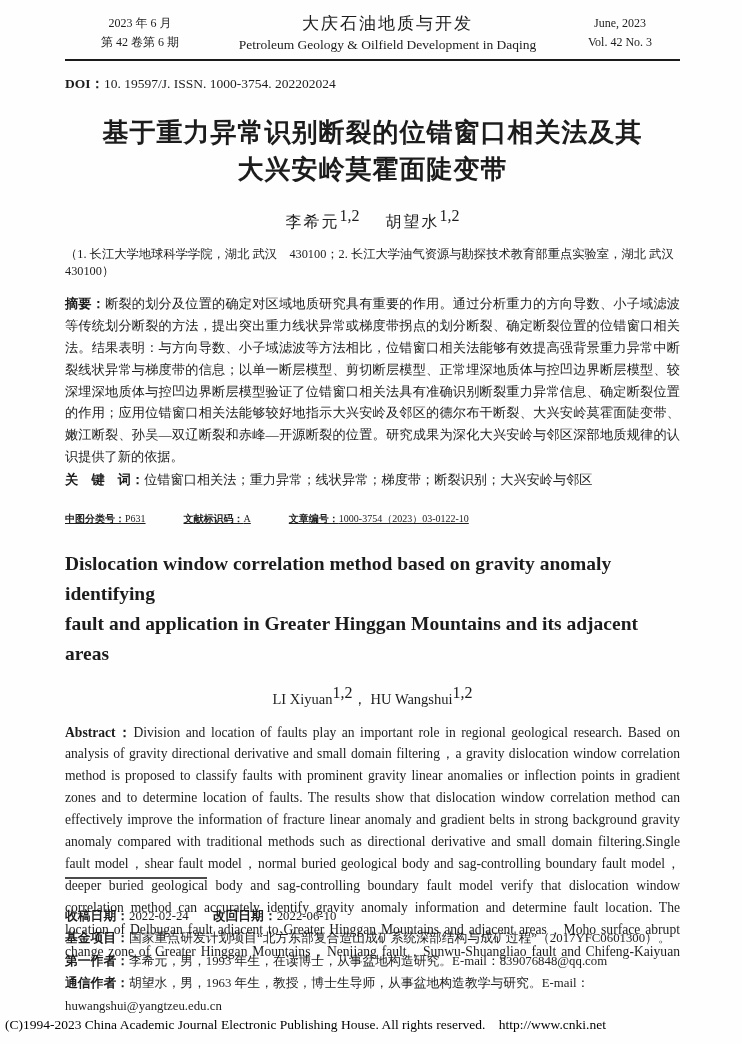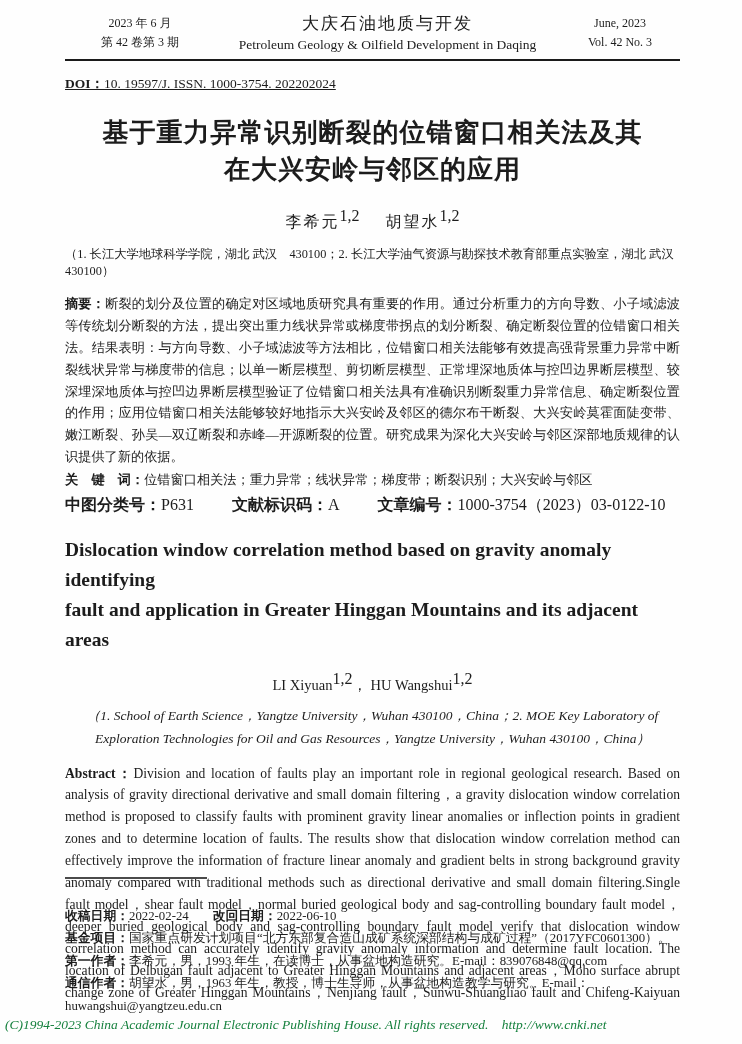--- a/index.html
+++ b/index.html
@@ -14,42 +14,42 @@
   
   .jheader { display: flex; align-items: flex-start; }
   .jheader-left { width: 150px; text-align: center; font-size: 12px; line-height: 19px; }
   .jheader-center { flex: 1; text-align: center; }
   .jheader-right { width: 120px; text-align: center; font-size: 12px; line-height: 19px; }
   .journal-cn { font-size: 17px; font-weight: 400; letter-spacing: 2px; line-height: 20px; }
   .journal-en { font-size: 13.5px; line-height: 19px; margin-top: 1px; }
   .header-rule { border-bottom: 2px solid #1b1b1b; margin-top: 5px; }
 
   
-  .doi-line { margin-top: 14px; font-size: 13.5px; text-decoration: underline; }
+  .doi-line { margin-top: 14px; font-size: 13.5px; }
   .doi-line .lbl { font-weight: 700; }
 
   
   .title-cn {
     margin-top: 21px; text-align: center; font-weight: 700;
     font-family: Liberation Serif, serif;
     font-size: 26px; line-height: 37px; letter-spacing: 1px;
   }
   .authors-cn { margin-top: 19px; text-align: center; font-size: 16px; letter-spacing: 2px; }
   .authors-cn .author + .author { margin-left: 26px; }
   sup { font-size: 16px; letter-spacing: 0; }
   .affil-cn { margin-top: 13px; text-align: left; font-size: 12.3px; }
 
   
   .abstract-cn {
     margin-top: 13px; font-size: 13.2px; line-height: 21.8px;
     text-align: justify;
   }
   .abstract-cn .lbl, .kw-line .lbl, .class-line .lbl, .fn-line .lbl { font-weight: 700; }
   .kw-line { font-size: 13.2px; line-height: 22px; margin-top: 1px; }
-  .class-line { font-size: 16px; line-height: 22px; margin-top: 3px; }
+  .class-line { font-size: 10px; line-height: 22px; margin-top: 17px; text-decoration: underline; }
   .class-line .pair { margin-right: 0; }
   .class-line .gap { display: inline-block; width: 38px; }
 
   
   .title-en {
     margin-top: 19px; text-align: left; font-weight: 700;
     font-size: 19.5px; line-height: 30px;
   }
   .authors-en { margin-top: 15px; text-align: center; font-size: 14.5px; }
   .affil-en { margin-top: 9px; text-align: center; font-style: italic; font-size: 13.5px; line-height: 23px; }
@@ -62,52 +62,52 @@
 
   
   .footnote { position: absolute; left: 65px; top: 877px; width: 618px; }
   .fn-rule { width: 142px; border-top: 2px solid #4a4a4a; }
   .fn-lines { margin-top: 26px; font-size: 12.8px; line-height: 22.4px; }
   .fn-gap { display: inline-block; width: 24px; }
 
   
   .copyright {
     position: absolute; left: 5px; top: 1017px;
-    font-size: 13.5px; color: #15803d; white-space: pre; font-style: italic;
+    font-size: 13.5px; color: #000000; white-space: pre;
   }
 </style>
 </head>
 <body>
 
 <div class="page">
   <div class="content">
 
     <div class="jheader">
       <div class="jheader-left">
         <div>2023 年 6 月</div>
-        <div>第 42 卷第 3 期</div>
+        <div>第 42 卷第 6 期</div>
       </div>
       <div class="jheader-center">
         <div class="journal-cn">大庆石油地质与开发</div>
         <div class="journal-en">Petroleum Geology &amp; Oilfield Development in Daqing</div>
       </div>
       <div class="jheader-right">
         <div>June, 2023</div>
         <div>Vol. 42 No. 3</div>
       </div>
     </div>
     <div class="header-rule"></div>
 
     <div class="doi-line">
       <span class="lbl">DOI：</span><span>10. 19597/J. ISSN. 1000-3754. 202202024</span>
     </div>
 
     <h1 class="title-cn" style="margin:21px 0 0 0;">
       <div>基于重力异常识别断裂的位错窗口相关法及其</div>
-      <div>在大兴安岭与邻区的应用</div>
+      <div>大兴安岭莫霍面陡变带</div>
     </h1>
 
     <div class="authors-cn">
       <span class="author"><span>李希元</span><sup>1,2</sup></span><span class="author"><span>胡望水</span><sup>1,2</sup></span>
     </div>
 
     <div class="affil-cn">（1. 长江大学地球科学学院，湖北 武汉　430100；2. 长江大学油气资源与勘探技术教育部重点实验室，湖北 武汉　430100）</div>
 
     <p class="abstract-cn" style="margin:13px 0 0 0;">
       <span class="lbl">摘要：</span><span>断裂的划分及位置的确定对区域地质研究具有重要的作用。通过分析重力的方向导数、小子域滤波等传统划分断裂的方法，提出突出重力线状异常或梯度带拐点的划分断裂、确定断裂位置的位错窗口相关法。结果表明：与方向导数、小子域滤波等方法相比，位错窗口相关法能够有效提高强背景重力异常中断裂线状异常与梯度带的信息；以单一断层模型、剪切断层模型、正常埋深地质体与控凹边界断层模型、较深埋深地质体与控凹边界断层模型验证了位错窗口相关法具有准确识别断裂重力异常信息、确定断裂位置的作用；应用位错窗口相关法能够较好地指示大兴安岭及邻区的德尔布干断裂、大兴安岭莫霍面陡变带、嫩江断裂、孙吴—双辽断裂和赤峰—开源断裂的位置。研究成果为深化大兴安岭与邻区深部地质规律的认识提供了新的依据。</span>
@@ -123,24 +123,20 @@
 
     <h2 class="title-en" style="margin:19px 0 0 0;">
       <div>Dislocation window correlation method based on gravity anomaly identifying</div>
       <div>fault and application in Greater Hinggan Mountains and its adjacent areas</div>
     </h2>
 
     <div class="authors-en">
       <span><span>LI Xiyuan</span><sup>1,2</sup></span><span>，</span> <span><span>HU Wangshui</span><sup>1,2</sup></span>
     </div>
 
-    <div class="affil-en">
-      <div>（1. School of Earth Science，Yangtze University，Wuhan 430100，China；2. MOE Key Laboratory of</div>
-      <div>Exploration Technologies for Oil and Gas Resources，Yangtze University，Wuhan 430100，China）</div>
-    </div>
 
     <p class="abstract-en" style="margin:13px 0 0 0;">
       <span class="lbl" style="font-weight:700;">Abstract：</span><span>Division and location of faults play an important role in regional geological research. Based on analysis of gravity directional derivative and small domain filtering，a gravity dislocation window correlation method is proposed to classify faults with prominent gravity linear anomalies or inflection points in gradient zones and to determine location of faults. The results show that dislocation window correlation method can effectively improve the information of fracture linear anomaly and gradient belts in strong background gravity anomaly compared with traditional methods such as directional derivative and small domain filtering.Single fault model，shear fault model，normal buried geological body and sag-controlling boundary fault model，deeper buried geological body and sag-controlling boundary fault model verify that dislocation window correlation method can accurately identify gravity anomaly information and determine fault location. The location of Delbugan fault adjacent to Greater Hinggan Mountains and adjacent areas，Moho surface abrupt change zone of Greater Hinggan Mountains，Nenjiang fault，Sunwu-Shuangliao fault and Chifeng-Kaiyuan fault are well indicated by using dislocation window correlation method. The re-</span>
     </p>
 
   </div>
 
   <div class="footnote">
     <div class="fn-rule"></div>
     <div class="fn-lines">

